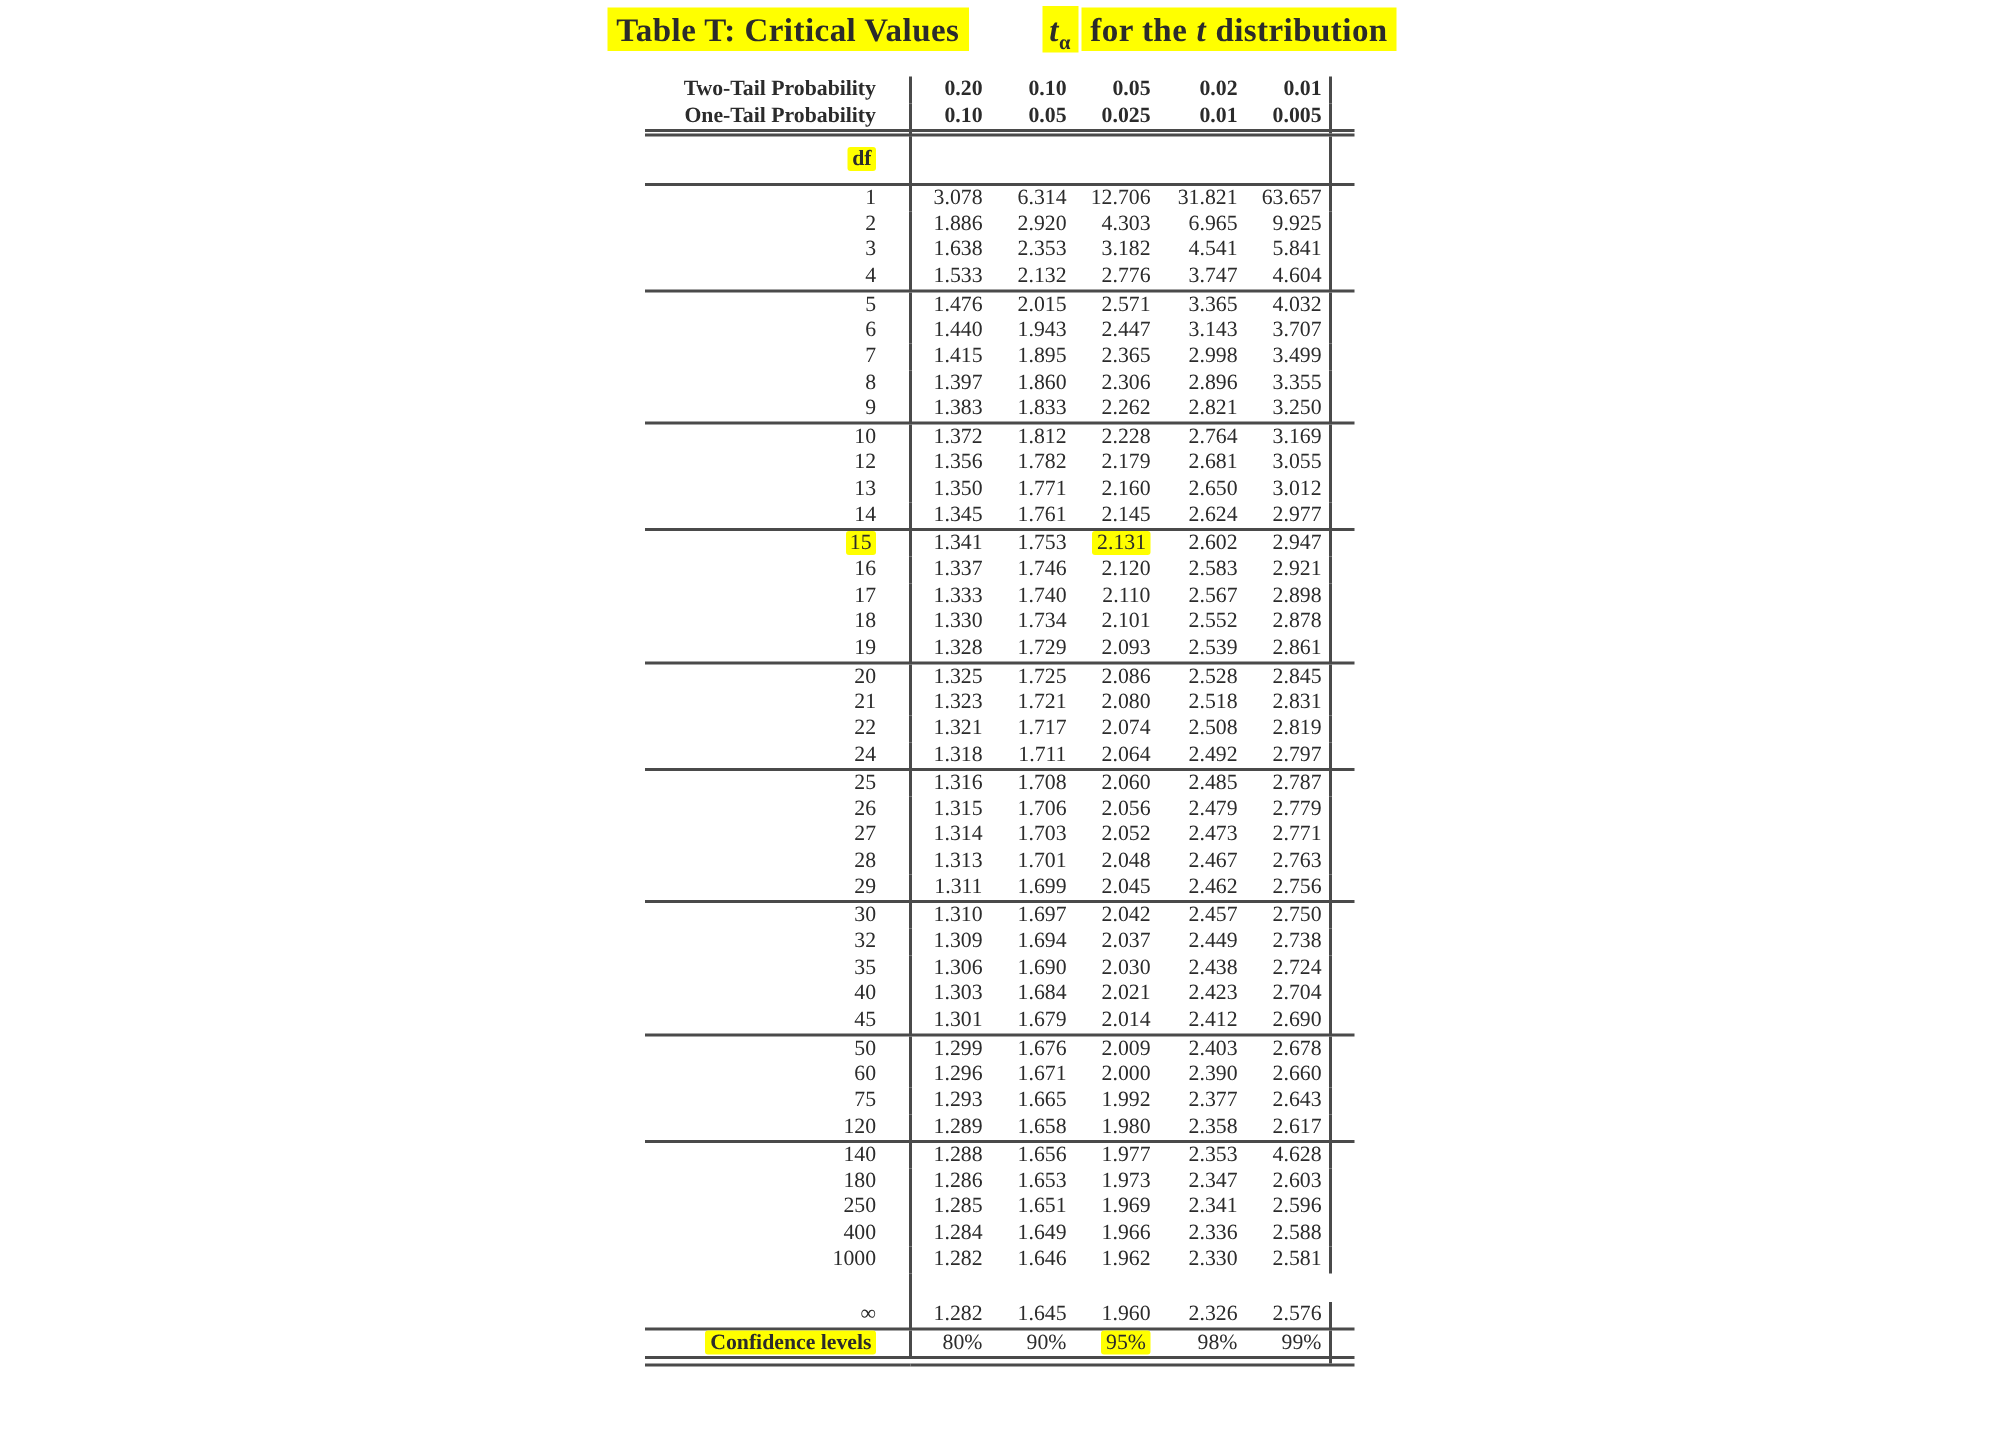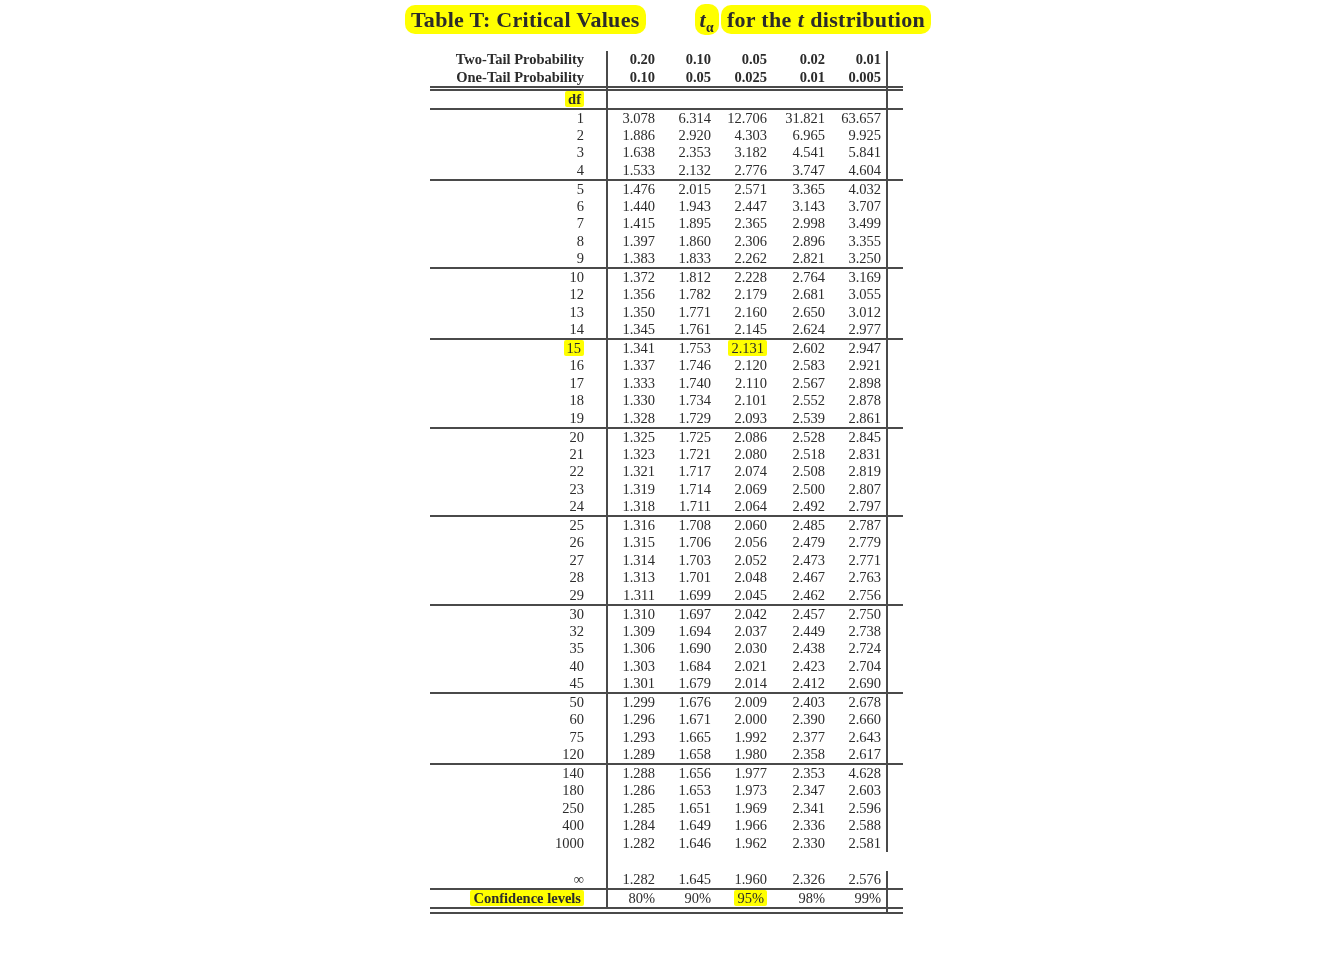--- a/index.html
+++ b/index.html
@@ -7,42 +7,42 @@
   html,body { margin:0; padding:0; background:#ffffff; }
   .page {
     position:relative; width:1344px; height:960px; background:#ffffff;
     font-family:"Liberation Serif","DejaVu Serif",serif; color:var(--ink);
     overflow:hidden;
   }
   .title {
     position:absolute; top:7px; left:0; width:1336px; text-align:center;
     font-size:22px; font-weight:bold; white-space:nowrap; letter-spacing:0.3px;
   }
-  .hl { background:var(--hl); border-radius:10px; }
+  .hl { background:var(--hl); border-radius:0; }
   .title .seg { padding:2px 6px; margin:0 1px; }
   .title .talpha { padding:3px 5px;margin-left:48px; }
   .title i { font-style:italic; }
   .title sub { font-size:0.62em; }
   .title .sp { margin:0 0.28em; }
 
   .tablewrap { position:absolute; left:430px; top:51px; }
   table { border-collapse:collapse; table-layout:fixed; font-size:14.5px; color:var(--ink); }
   td {
     padding:0; height:17.5px; line-height:17px; text-align:right;
     vertical-align:middle; white-space:nowrap; overflow:visible;
   }
   .lbl { border-right:2px solid var(--line); padding-right:22px; }
   .val { padding-right:5px; }
   .spacer.bar { border-left:2px solid var(--line); }
   .bold { font-weight:bold; }
   tr.rule-above td { border-top:2px solid var(--line); }
   tr.rule-below td { border-bottom:2px solid var(--line); }
   tr.thin td  { height:3px; line-height:3px; }
   tr.thin2 td { height:5px; line-height:5px; }
-  tr.dfrow td { height:19px; }
+  tr.dfrow td { height:33px; }
   tr.gaprow td { height:19px; }
   table .hl { padding:0 3px; border-radius:2px; }
 </style>
 </head>
 <body>
 
 <div class="page">
 
   <div class="title"><span class="hl seg"><span>Table T: Critical Values</span></span><span class="hl seg talpha"><i>t</i><sub>α</sub></span><span class="hl seg"><span>for the</span><i class="sp">t</i><span>distribution</span></span></div>
 
@@ -279,29 +279,20 @@
           <tr>
             <td class="lbl"><span>22</span></td>
             <td class="val"><span>1.321</span></td>
             <td class="val"><span>1.717</span></td>
             <td class="val"><span>2.074</span></td>
             <td class="val"><span>2.508</span></td>
             <td class="val"><span>2.819</span></td>
             <td class="spacer bar"></td>
           </tr>
           <tr>
-            <td class="lbl"><span>23</span></td>
-            <td class="val"><span>1.319</span></td>
-            <td class="val"><span>1.714</span></td>
-            <td class="val"><span>2.069</span></td>
-            <td class="val"><span>2.500</span></td>
-            <td class="val"><span>2.807</span></td>
-            <td class="spacer bar"></td>
-          </tr>
-          <tr>
             <td class="lbl"><span>24</span></td>
             <td class="val"><span>1.318</span></td>
             <td class="val"><span>1.711</span></td>
             <td class="val"><span>2.064</span></td>
             <td class="val"><span>2.492</span></td>
             <td class="val"><span>2.797</span></td>
             <td class="spacer bar"></td>
           </tr>
           <tr class="rule-above">
             <td class="lbl"><span>25</span></td>

